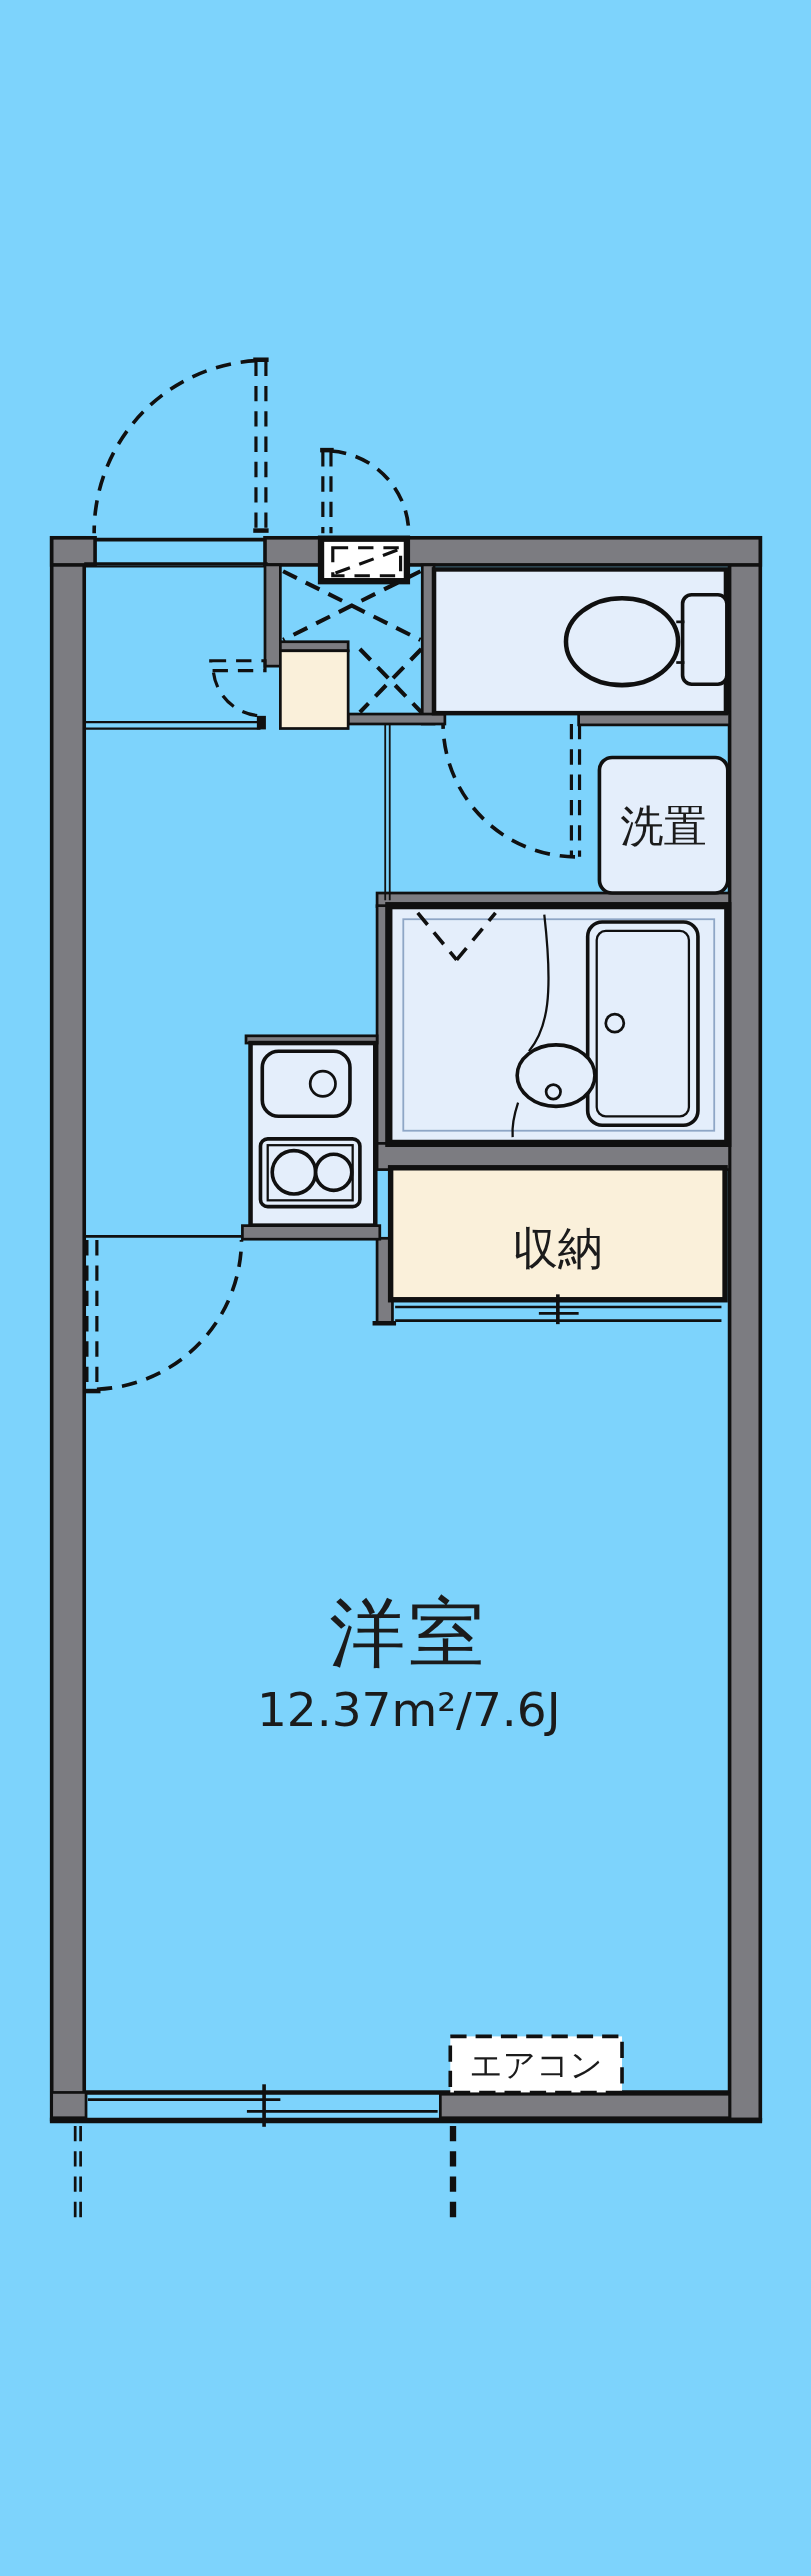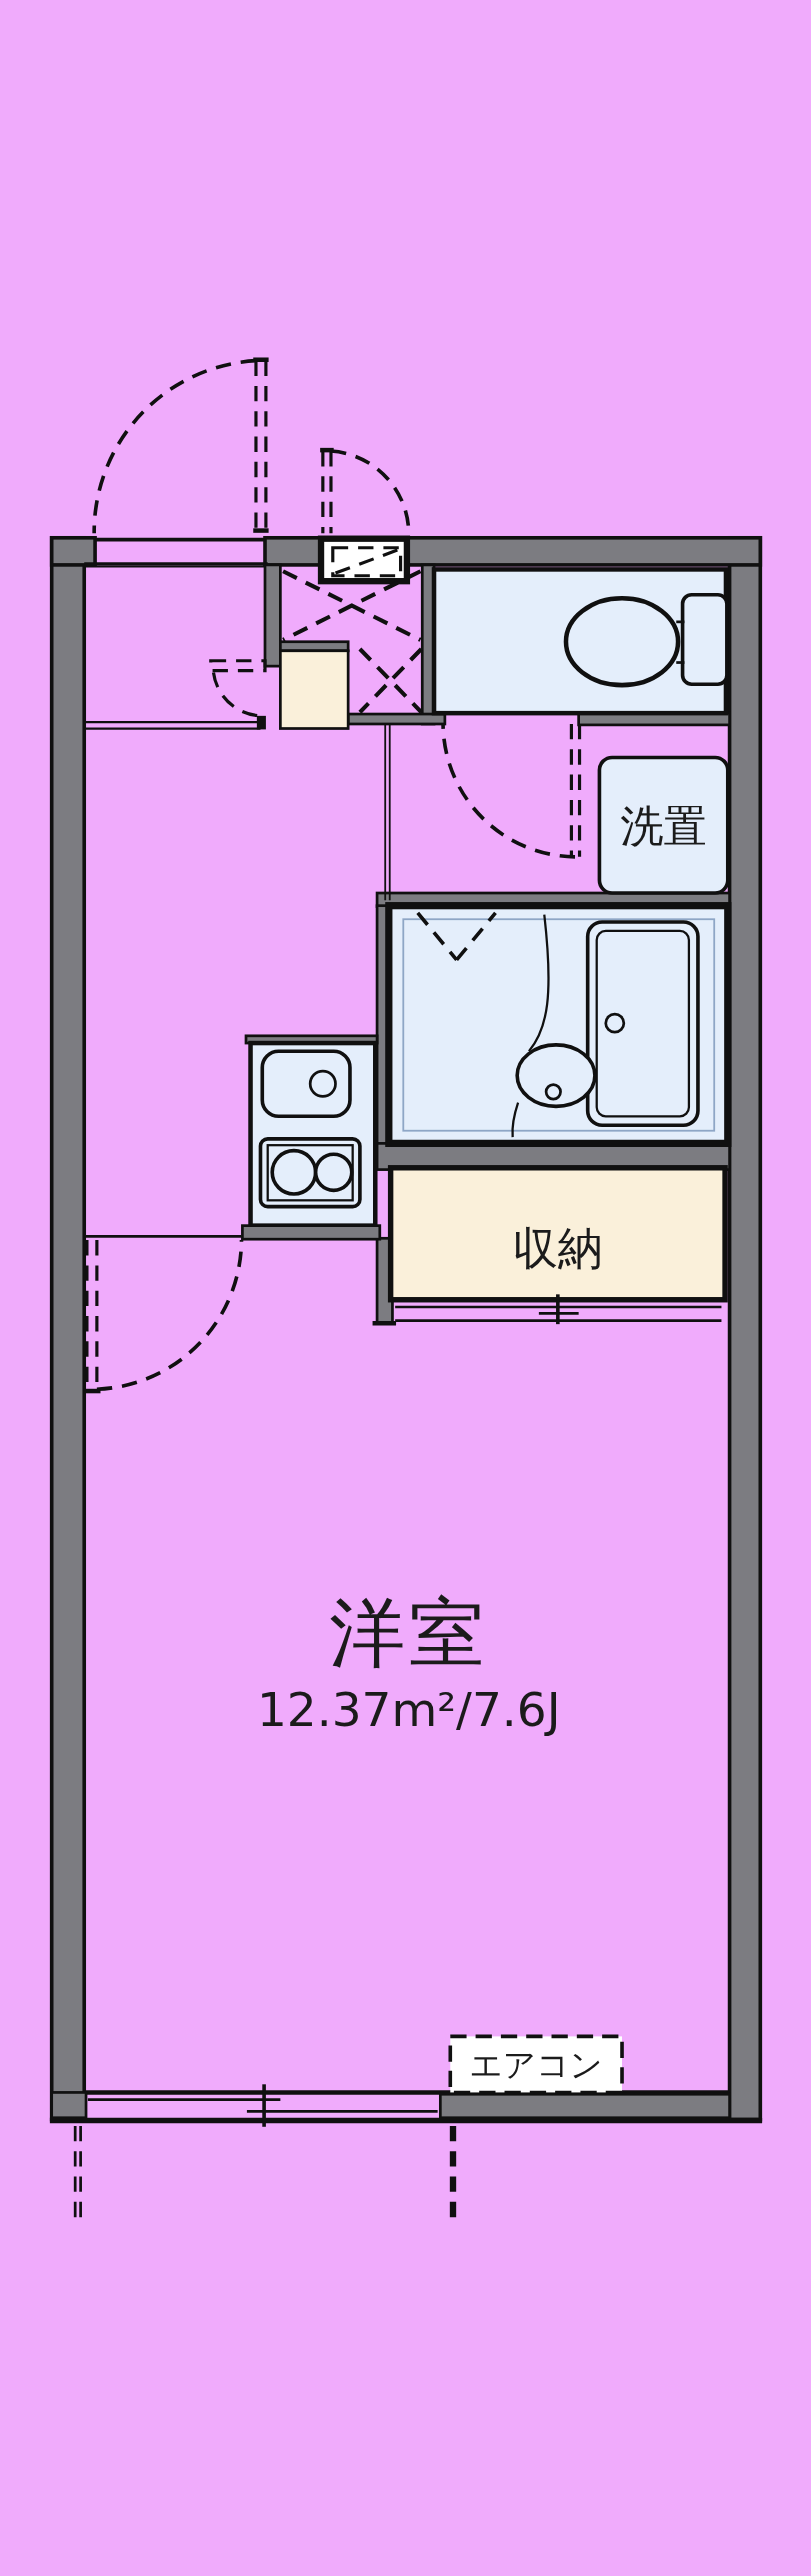--- a/index.html
+++ b/index.html
@@ -1,16 +1,16 @@
 <!DOCTYPE html>
 <html style="font-size:14.5px"><head>
 <meta charset="utf-8">
 <style>
   html,body{margin:0;padding:0;background:#ffffff;}
-  .canvas{position:relative;width:812px;height:2576px;background:#f0abfc;overflow:hidden;}
+  .canvas{position:relative;width:812px;height:2576px;background:#7dd3fc;overflow:hidden;}
   svg{position:absolute;left:0;top:0;}
   text{font-family:"DejaVu Sans","Liberation Sans",sans-serif;fill:#1b1b1b;}
   .wall{fill:#7c7c81;stroke:#101010;stroke-width:4;}
   .wall-thin{fill:#7c7c81;stroke:#101010;stroke-width:3;}
   .blue{fill:#e4eefb;stroke:#101010;}
   .cream{fill:#faf0da;stroke:#101010;}
   .ln{stroke:#101010;fill:none;}
   .dashed{stroke:#101010;fill:none;stroke-dasharray:17 11;}
 </style>
 </head>

